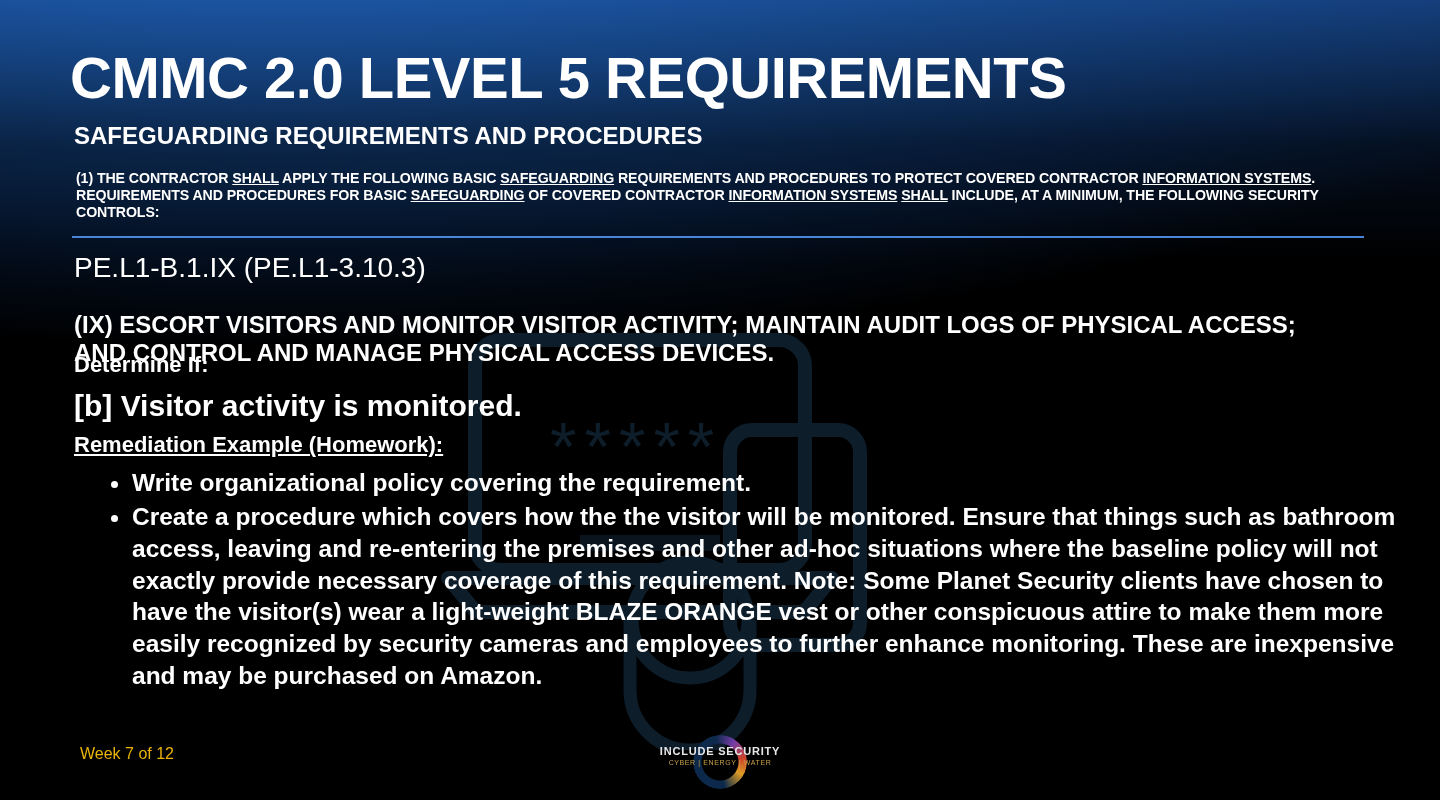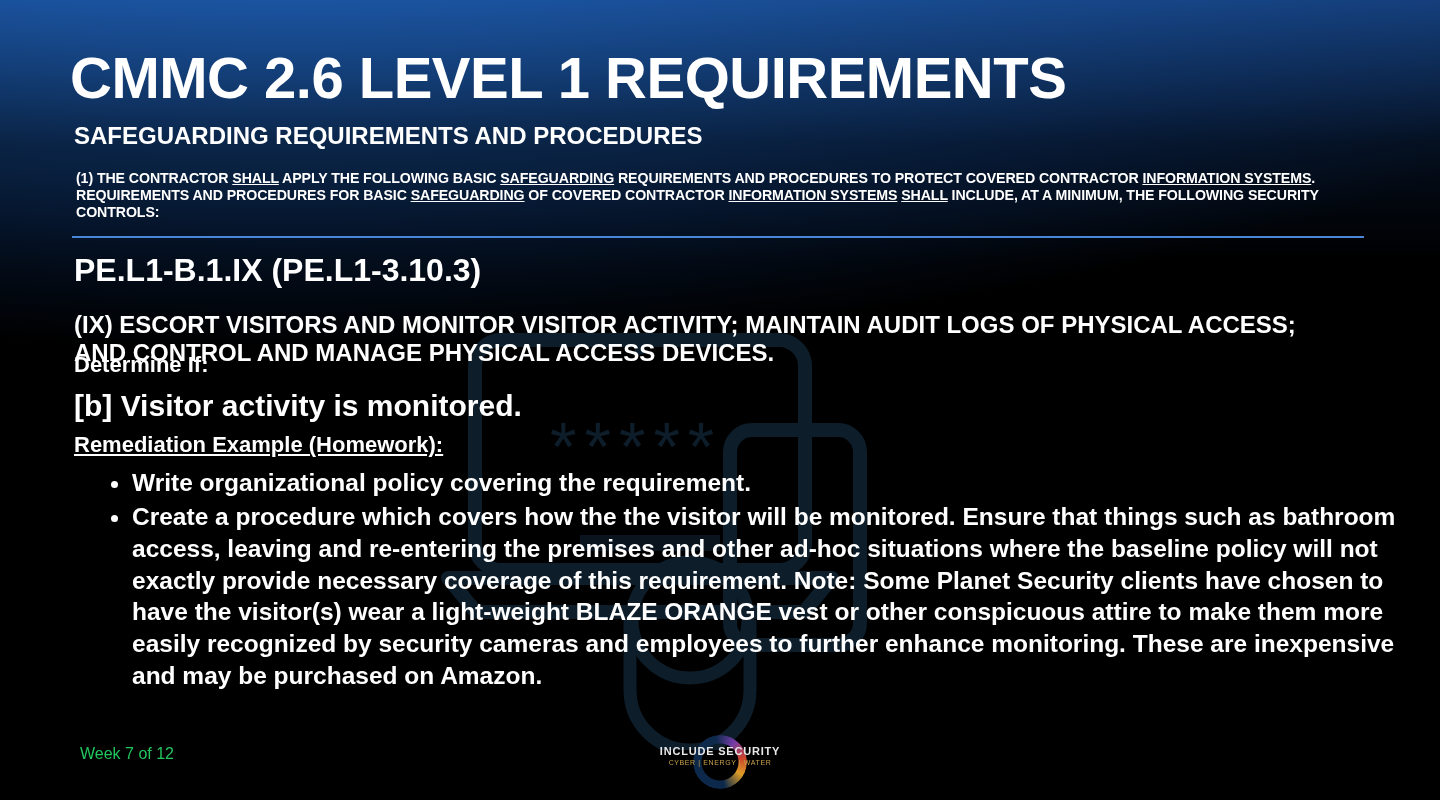--- a/index.html
+++ b/index.html
@@ -82,22 +82,22 @@
     top: 236px;
     width: 1292px;
     height: 2px;
     background: #4a86d8;
   }
 
   .ctrl-id {
     position: absolute;
     left: 74px;
     top: 252px;
-    font-size: 32px;
-    font-weight: bold;
+    font-size: 28px;
+    font-weight: normal;
   }
   .ctrl-text {
     position: absolute;
     left: 74px;
     top: 281px;
     width: 1240px;
     font-size: 24px;
     font-weight: bold;
     line-height: 1.17;
     margin-top: 30px;
@@ -139,21 +139,21 @@
     line-height: 1.3;
   }
   .bullets li { margin: 0 0 2px 0; }
 
   .footer-week {
     position: absolute;
     left: 80px;
     top: 745px;
     font-size: 16px;
     font-weight: normal;
-    color: #22c55e;
+    color: #eab308;
   }
 
   .logo {
     position: absolute;
     left: 629px;
     top: 733px;
     width: 182px;
     height: 58px;
     text-align: center;
   }
@@ -209,21 +209,21 @@
       <path d="M150 215 h140 v16 h-140 z" opacity="0.7"></path>
     </g>
     <g fill="none" stroke="#1b3a55" stroke-width="13">
       <path d="M200 300 v70 a60 60 0 0 0 120 0 v-70"></path>
       <circle cx="260" cy="300" r="58"></circle>
     </g>
   </svg>
 
   <div class="content">
 
-    <div class="title">CMMC 2.6 LEVEL 1 REQUIREMENTS</div>
+    <div class="title">CMMC 2.0 LEVEL 5 REQUIREMENTS</div>
     <div class="subtitle">SAFEGUARDING REQUIREMENTS AND PROCEDURES</div>
 
     <div class="intro" id="intro">(1) THE CONTRACTOR <u>SHALL</u> APPLY THE FOLLOWING BASIC <u>SAFEGUARDING</u> REQUIREMENTS AND PROCEDURES TO PROTECT COVERED CONTRACTOR <u>INFORMATION SYSTEMS</u>. REQUIREMENTS AND PROCEDURES FOR BASIC <u>SAFEGUARDING</u> OF COVERED CONTRACTOR <u>INFORMATION SYSTEMS</u> <u>SHALL</u> INCLUDE, AT A MINIMUM, THE FOLLOWING SECURITY CONTROLS:</div>
 
     <div class="rule"></div>
 
     <div class="ctrl-id">PE.L1-B.1.IX (PE.L1-3.10.3)</div>
     <div class="ctrl-text">(IX) ESCORT VISITORS AND MONITOR VISITOR ACTIVITY; MAINTAIN AUDIT LOGS OF PHYSICAL ACCESS; AND CONTROL AND MANAGE PHYSICAL ACCESS DEVICES.</div>
 
     <div class="determine-label">Determine If:</div>

